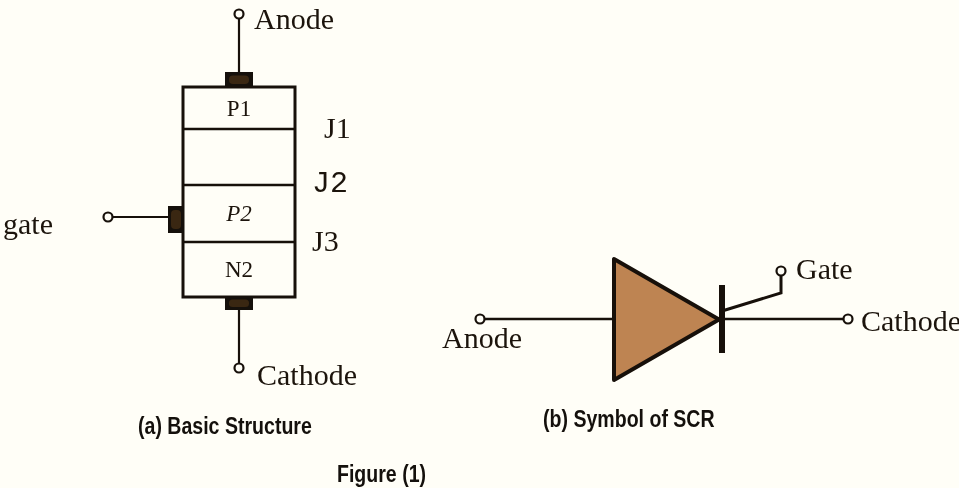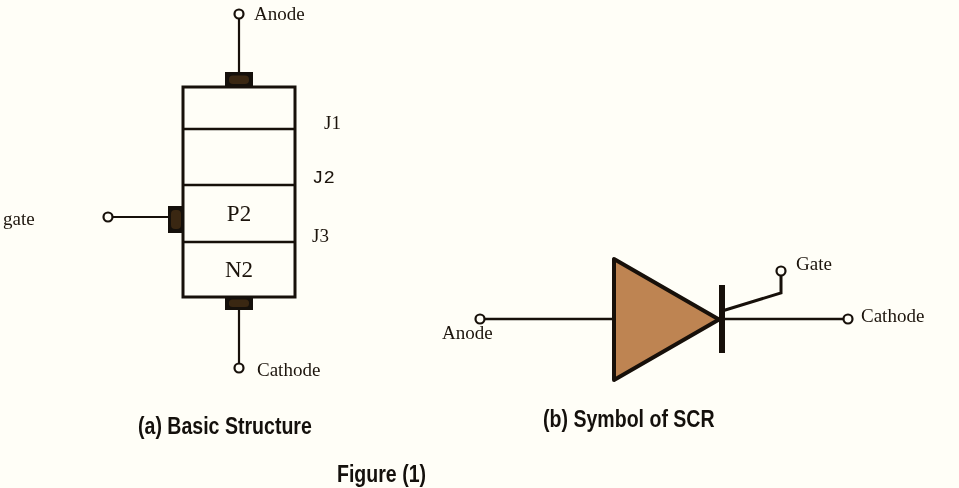--- a/index.html
+++ b/index.html
@@ -8,21 +8,21 @@
     width: 959px;
     height: 488px;
     background: var(--background, #FFFEF7);
     overflow: hidden;
     color: var(--text, #1C140C);
     font-family: "Liberation Serif", "DejaVu Serif", serif;
   }
   svg.linework { position: absolute; left: 0; top: 0; }
   .lbl {
     position: absolute;
-    font-size: 19px;
+    font-size: 30px;
     line-height: 1;
     white-space: nowrap;
     color: var(--text, #1C140C);
   }
   .layer-cell {
     position: absolute;
     left: 183px;
     width: 112px;
     display: flex;
     align-items: center;
@@ -86,21 +86,22 @@
 
     <polygon class="tri" points="614,259 614,380 719,319.5"></polygon>
     <line class="bar" x1="722" y1="285" x2="722" y2="353"></line>
 
     <polyline class="gate-lead" points="722,311 781,293 781,276"></polyline>
     <circle class="term" cx="781" cy="271" r="4.5"></circle>
 
     <circle class="term" cx="848" cy="319" r="4.5"></circle>
   </svg>
 
-  <div class="layer-cell" style="top:185px;height:57px;">P2</div>
+  <div class="layer-cell" style="top:87px;height:42px;">P1</div>
+  <div class="layer-cell" style="top:185px;height:57px;font-style:italic;">P2</div>
   <div class="layer-cell" style="top:242px;height:55px;">N2</div>
 
   <span class="lbl" style="left:312px;top:113px;margin-left:12px;">J1</span>
   <span class="lbl" style="left:312px;top:169px;font-family:Liberation Mono, monospace;">J2</span>
   <span class="lbl" style="left:312px;top:226px;">J3</span>
 
   <span class="lbl" style="left:254px;top:4px;">Anode</span>
   <span class="lbl" style="left:3px;top:209px;">gate</span>
   <span class="lbl" style="left:257px;top:360px;">Cathode</span>
 

